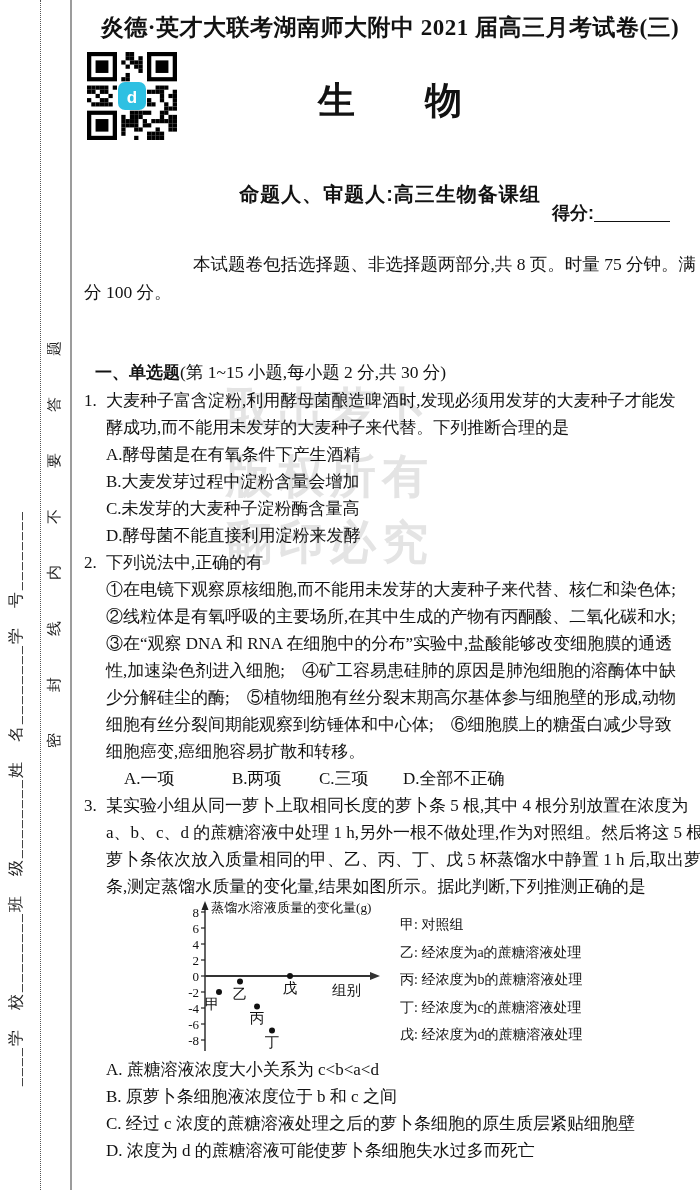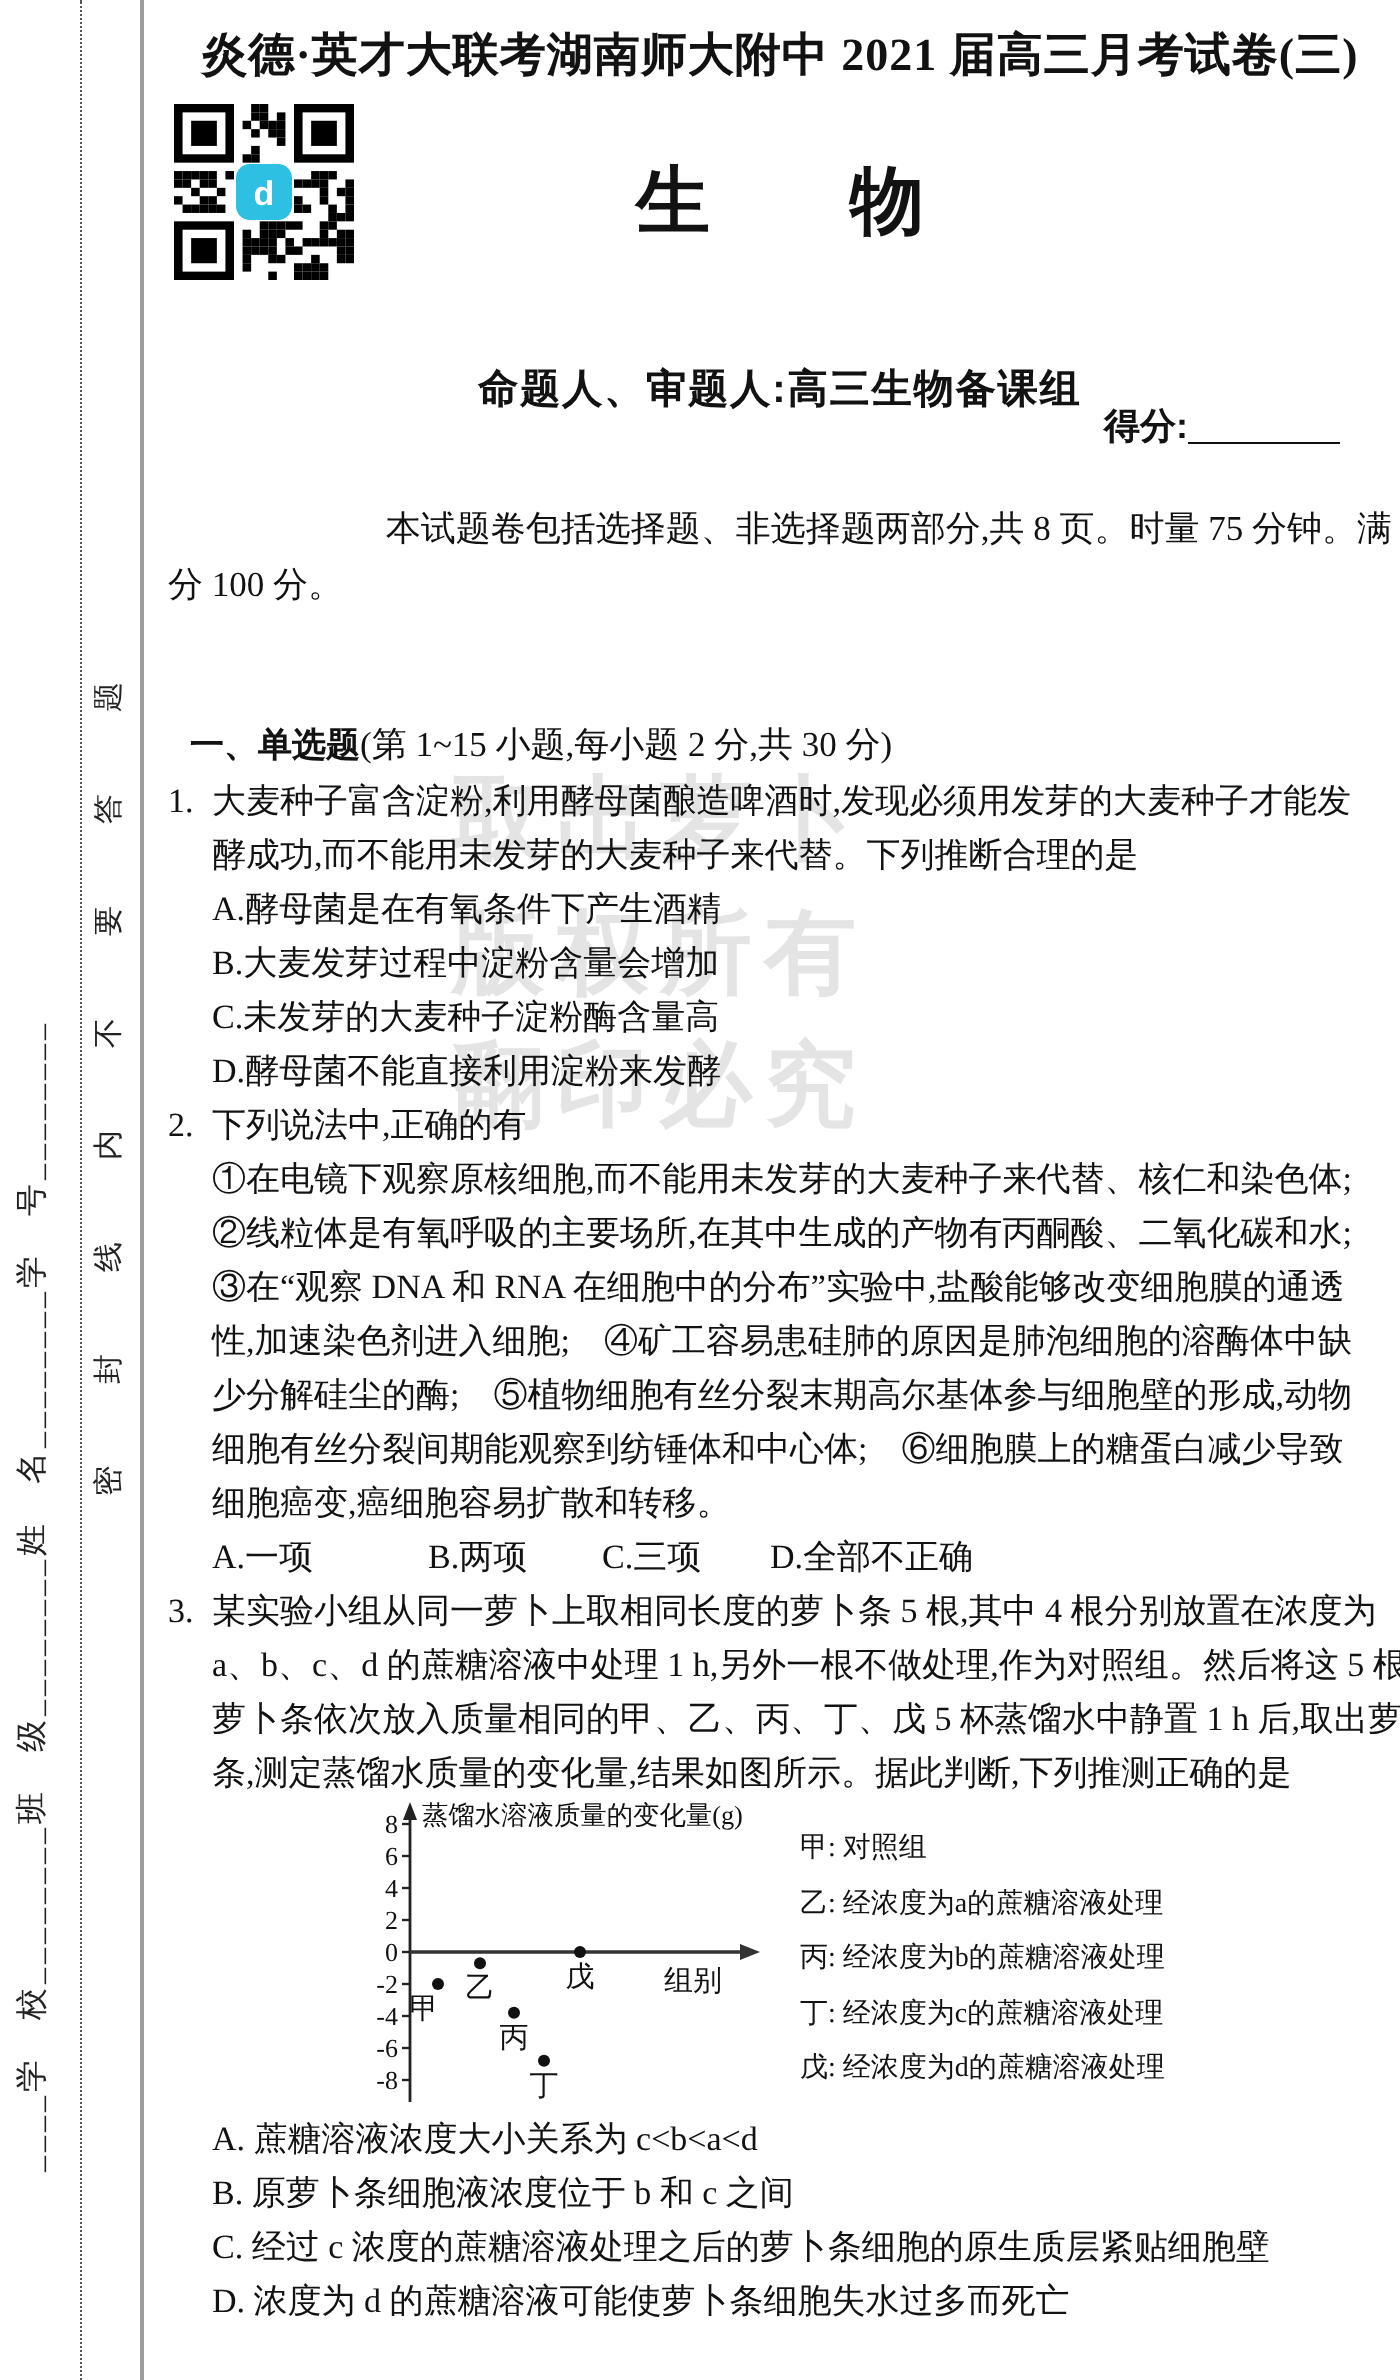--- a/index.html
+++ b/index.html
@@ -35,21 +35,21 @@
   .part-heading{position:absolute;top:314px;left:0;right:0;text-align:center;font-size:21px;font-weight:bold;
     white-space:nowrap;}
   .section-heading{position:absolute;top:360px;left:0;font-size:17.5px;white-space:nowrap;margin-left:11px;}
   .section-heading .hb{font-weight:bold;font-family:"Liberation Sans",sans-serif;font-size:17px;}
 
   #questions{position:absolute;top:387px;left:0;width:612px;}
   .q-line{font-size:17px;line-height:27px;white-space:nowrap;}
   .q-cont{padding-left:22px;}
   .q-num{display:inline-block;width:22px;}
   .opt-inline{display:inline-block;}
-  .opt-w0{width:108px;} .opt-w1{width:87px;} .opt-w2{width:84px;}
+  .opt-w0{width:108px;margin-left:18px;} .opt-w1{width:87px;} .opt-w2{width:84px;}
 
   
   .chart-block{display:flex;margin-left:96px;gap:10px;height:154px;margin-top:1px;margin-bottom:1px;}
   .legend{padding-top:10px;font-size:14px;line-height:27.5px;white-space:nowrap;}
 
   .footer{position:absolute;left:0;right:0;top:1149px;text-align:center;font-size:17px;white-space:nowrap;margin-top:48px;}
 </style>
 </head>
 <body>
 

